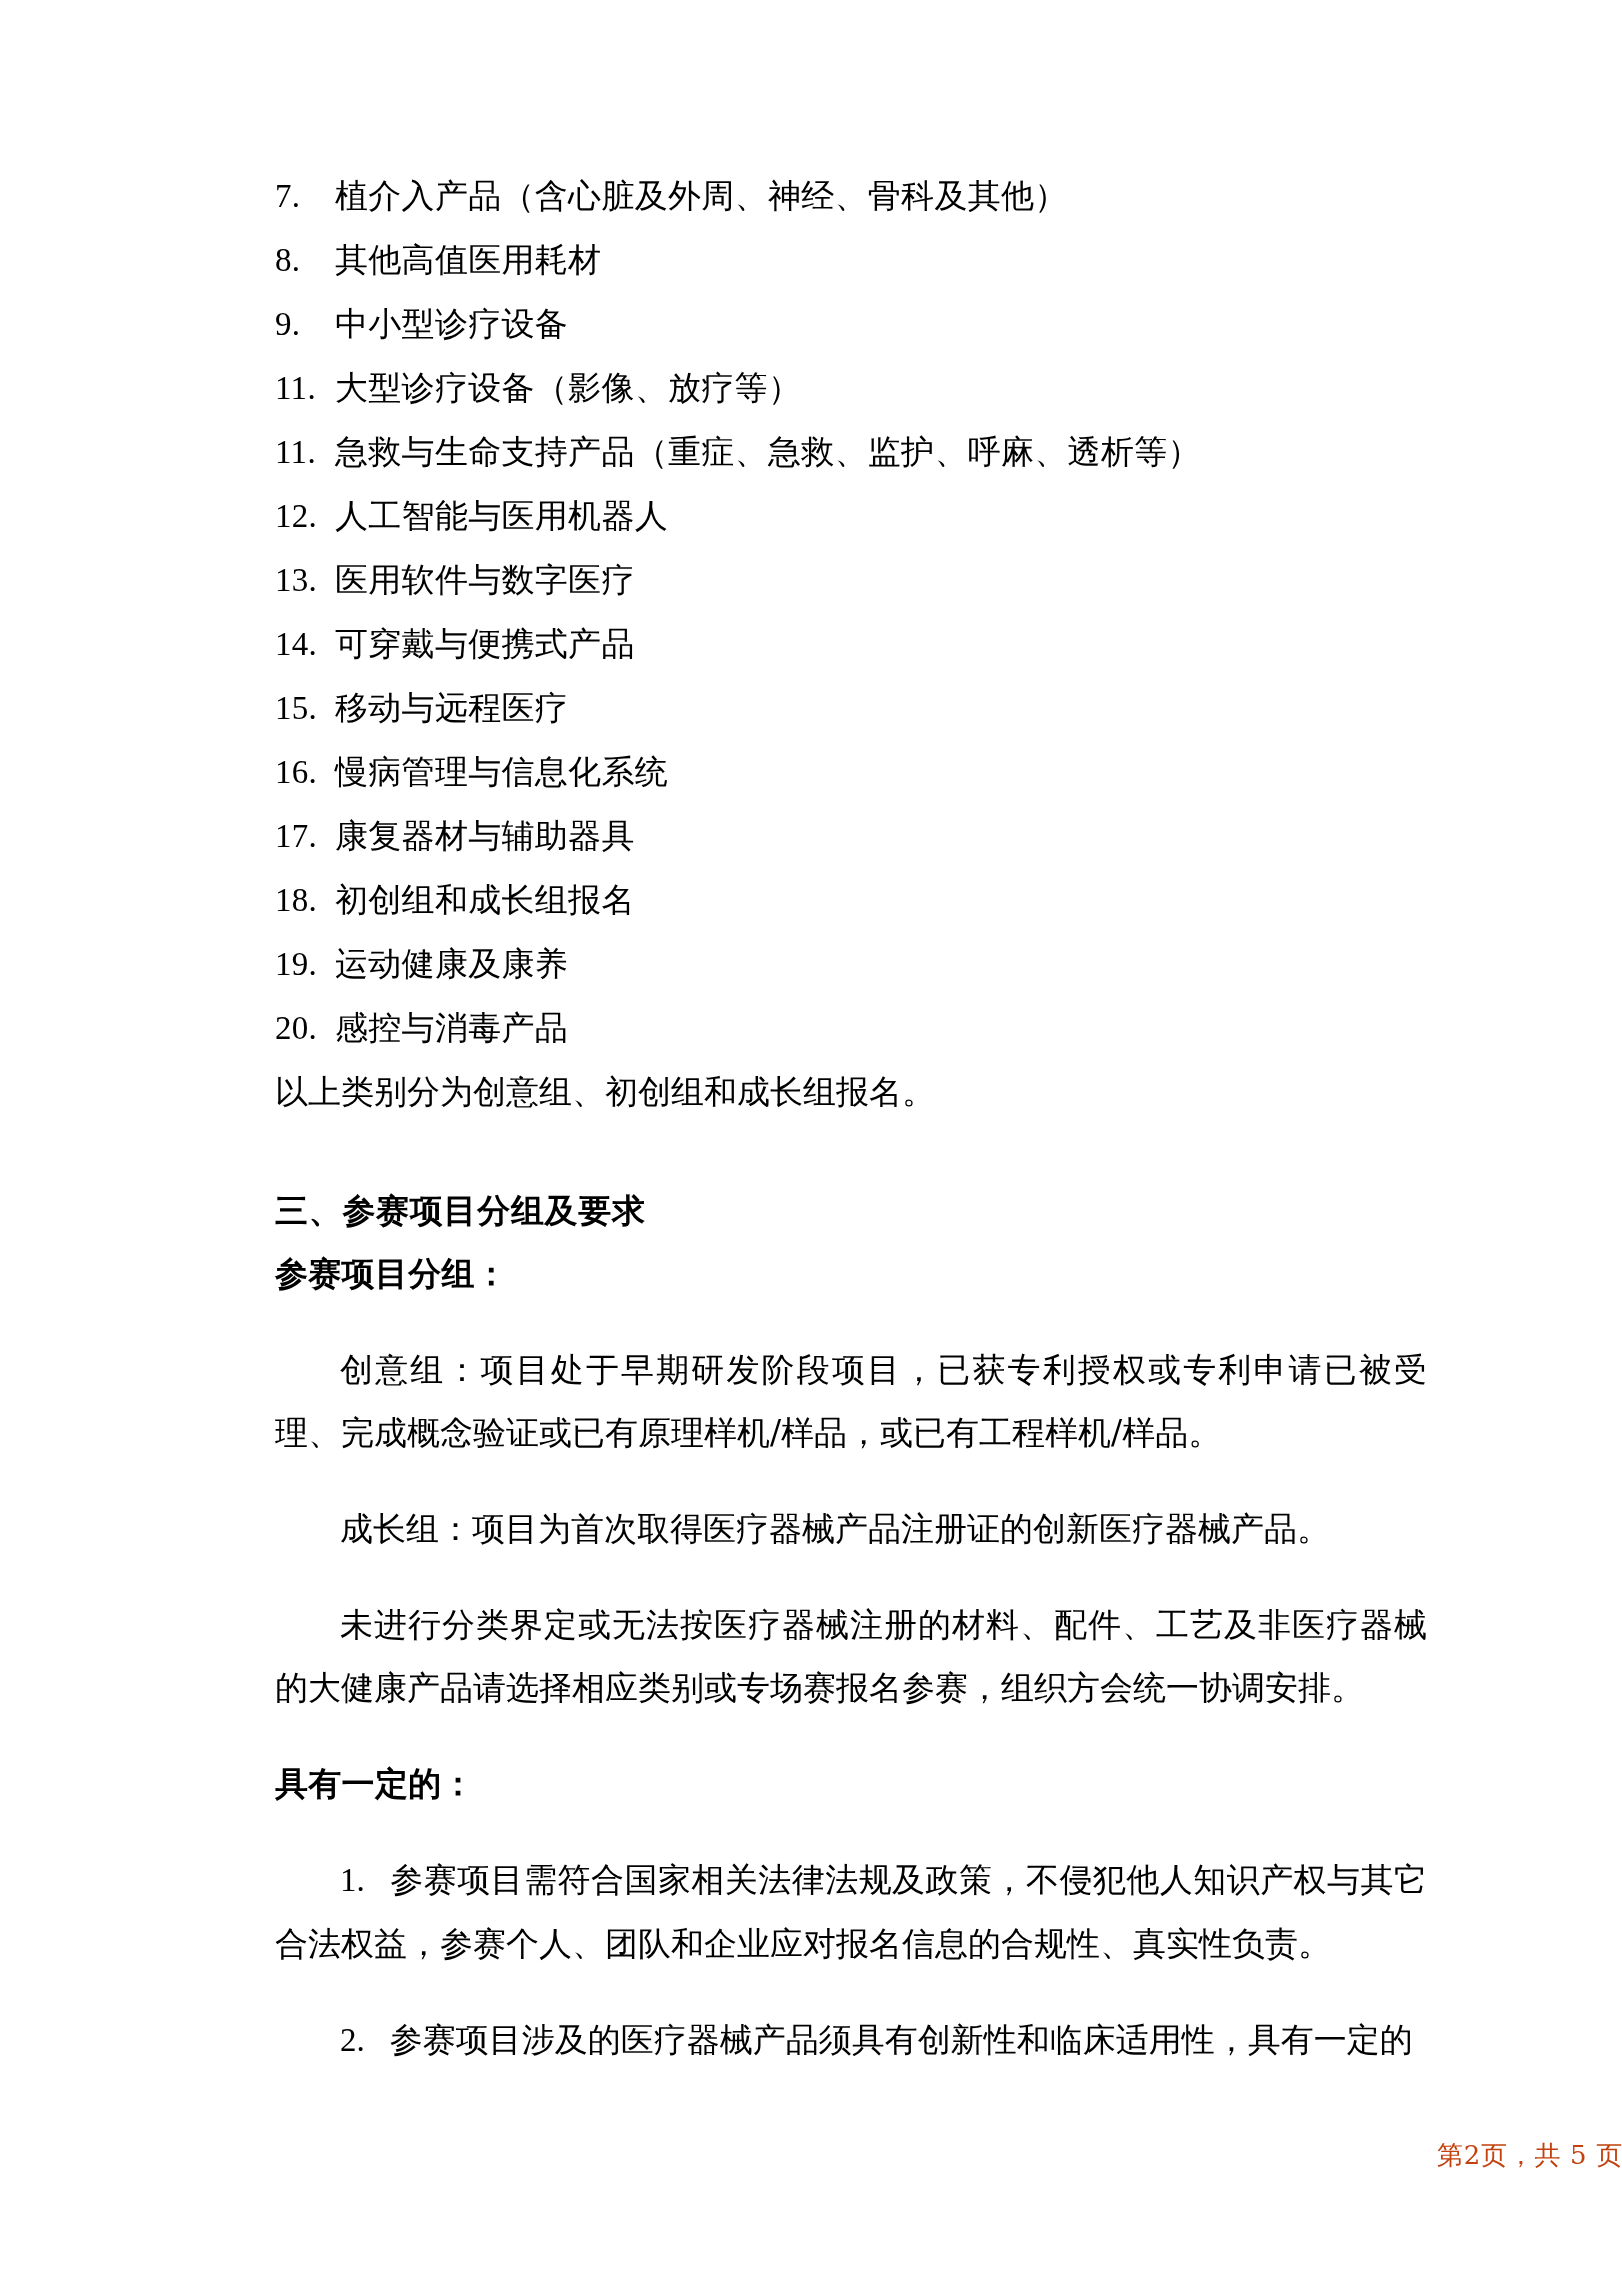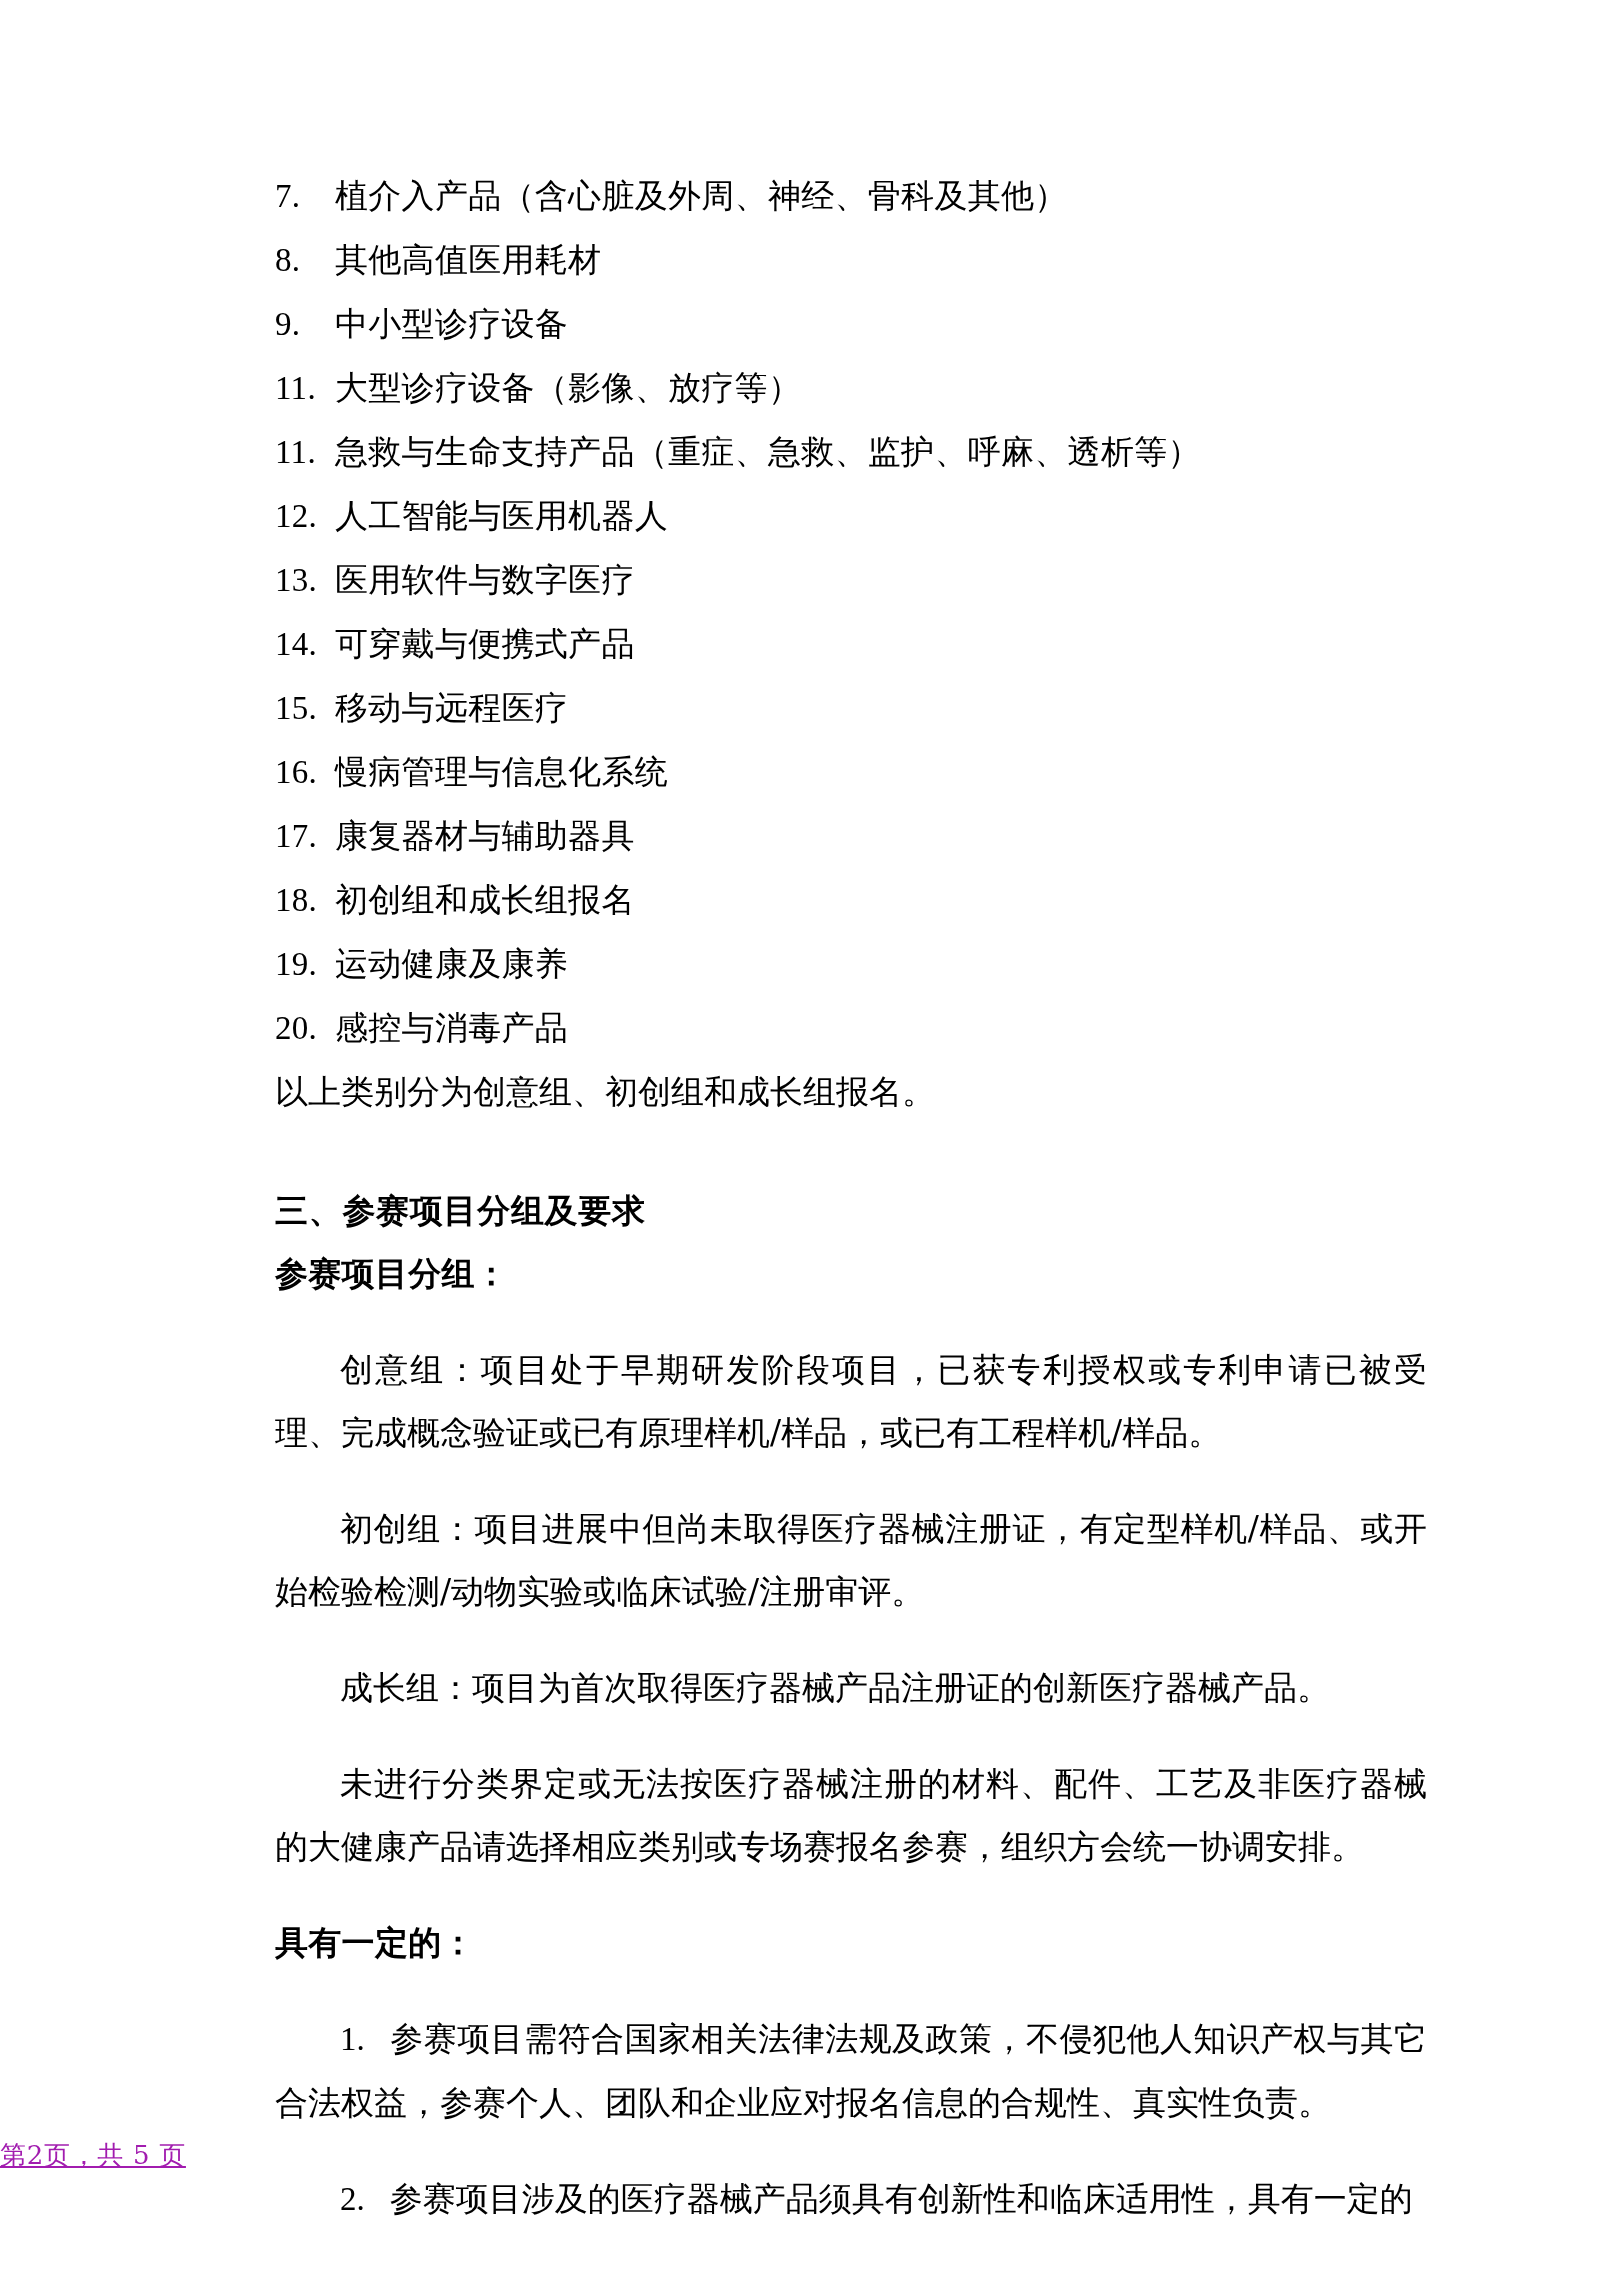--- a/index.html
+++ b/index.html
@@ -89,26 +89,25 @@
   }
   .req-item .rnum {
     font-family: "Liberation Serif", serif;
     margin-right: 25px;
   }
   .footer {
     position: absolute;
     left: 0;
     right: 0;
     bottom: 122px;
-    text-align: left;
+    text-align: right;
     font-size: 26px;
     font-family: "DejaVu Serif", "Liberation Serif", serif;
-    color: #a21caf;
+    color: #c2410c;
     letter-spacing: 0.7px;
-    text-decoration: underline;
   }
 </style>
 </head>
 <body>
 
 <div class="page">
   <div class="content">
 
     <ul class="cat-list">
       <li class="cat-item">
@@ -172,21 +171,20 @@
     <div class="note-line">以上类别分为创意组、初创组和成长组报名。</div>
 
     <div class="gap-block"></div>
 
     <div class="section-head">三、参赛项目分组及要求</div>
 
     <div class="sub-head">参赛项目分组：</div>
 
     <p class="para"><span class="lead">创意组：</span><span>项目处于早期研发阶段项目，已获专利授权或专利申请已被受理、完成概念验证或已有原理样机/样品，或已有工程样机/样品。</span></p>
 
-    <p class="para"><span class="lead">初创组：</span><span>项目进展中但尚未取得医疗器械注册证，有定型样机/样品、或开始检验检测/动物实验或临床试验/注册审评。</span></p>
 
     <p class="para"><span class="lead">成长组：</span><span>项目为首次取得医疗器械产品注册证的创新医疗器械产品。</span></p>
 
     <p class="para">未进行分类界定或无法按医疗器械注册的材料、配件、工艺及非医疗器械的大健康产品请选择相应类别或专场赛报名参赛，组织方会统一协调安排。</p>
 
     <div class="sub-head">具有一定的：</div>
 
     <p class="req-item"><span class="rnum">1.</span><span>参赛项目需符合国家相关法律法规及政策，不侵犯他人知识产权与其它合法权益，参赛个人、团队和企业应对报名信息的合规性、真实性负责。</span></p>
 
     <p class="req-item"><span class="rnum">2.</span><span>参赛项目涉及的医疗器械产品须具有创新性和临床适用性，具有一定的</span></p>

